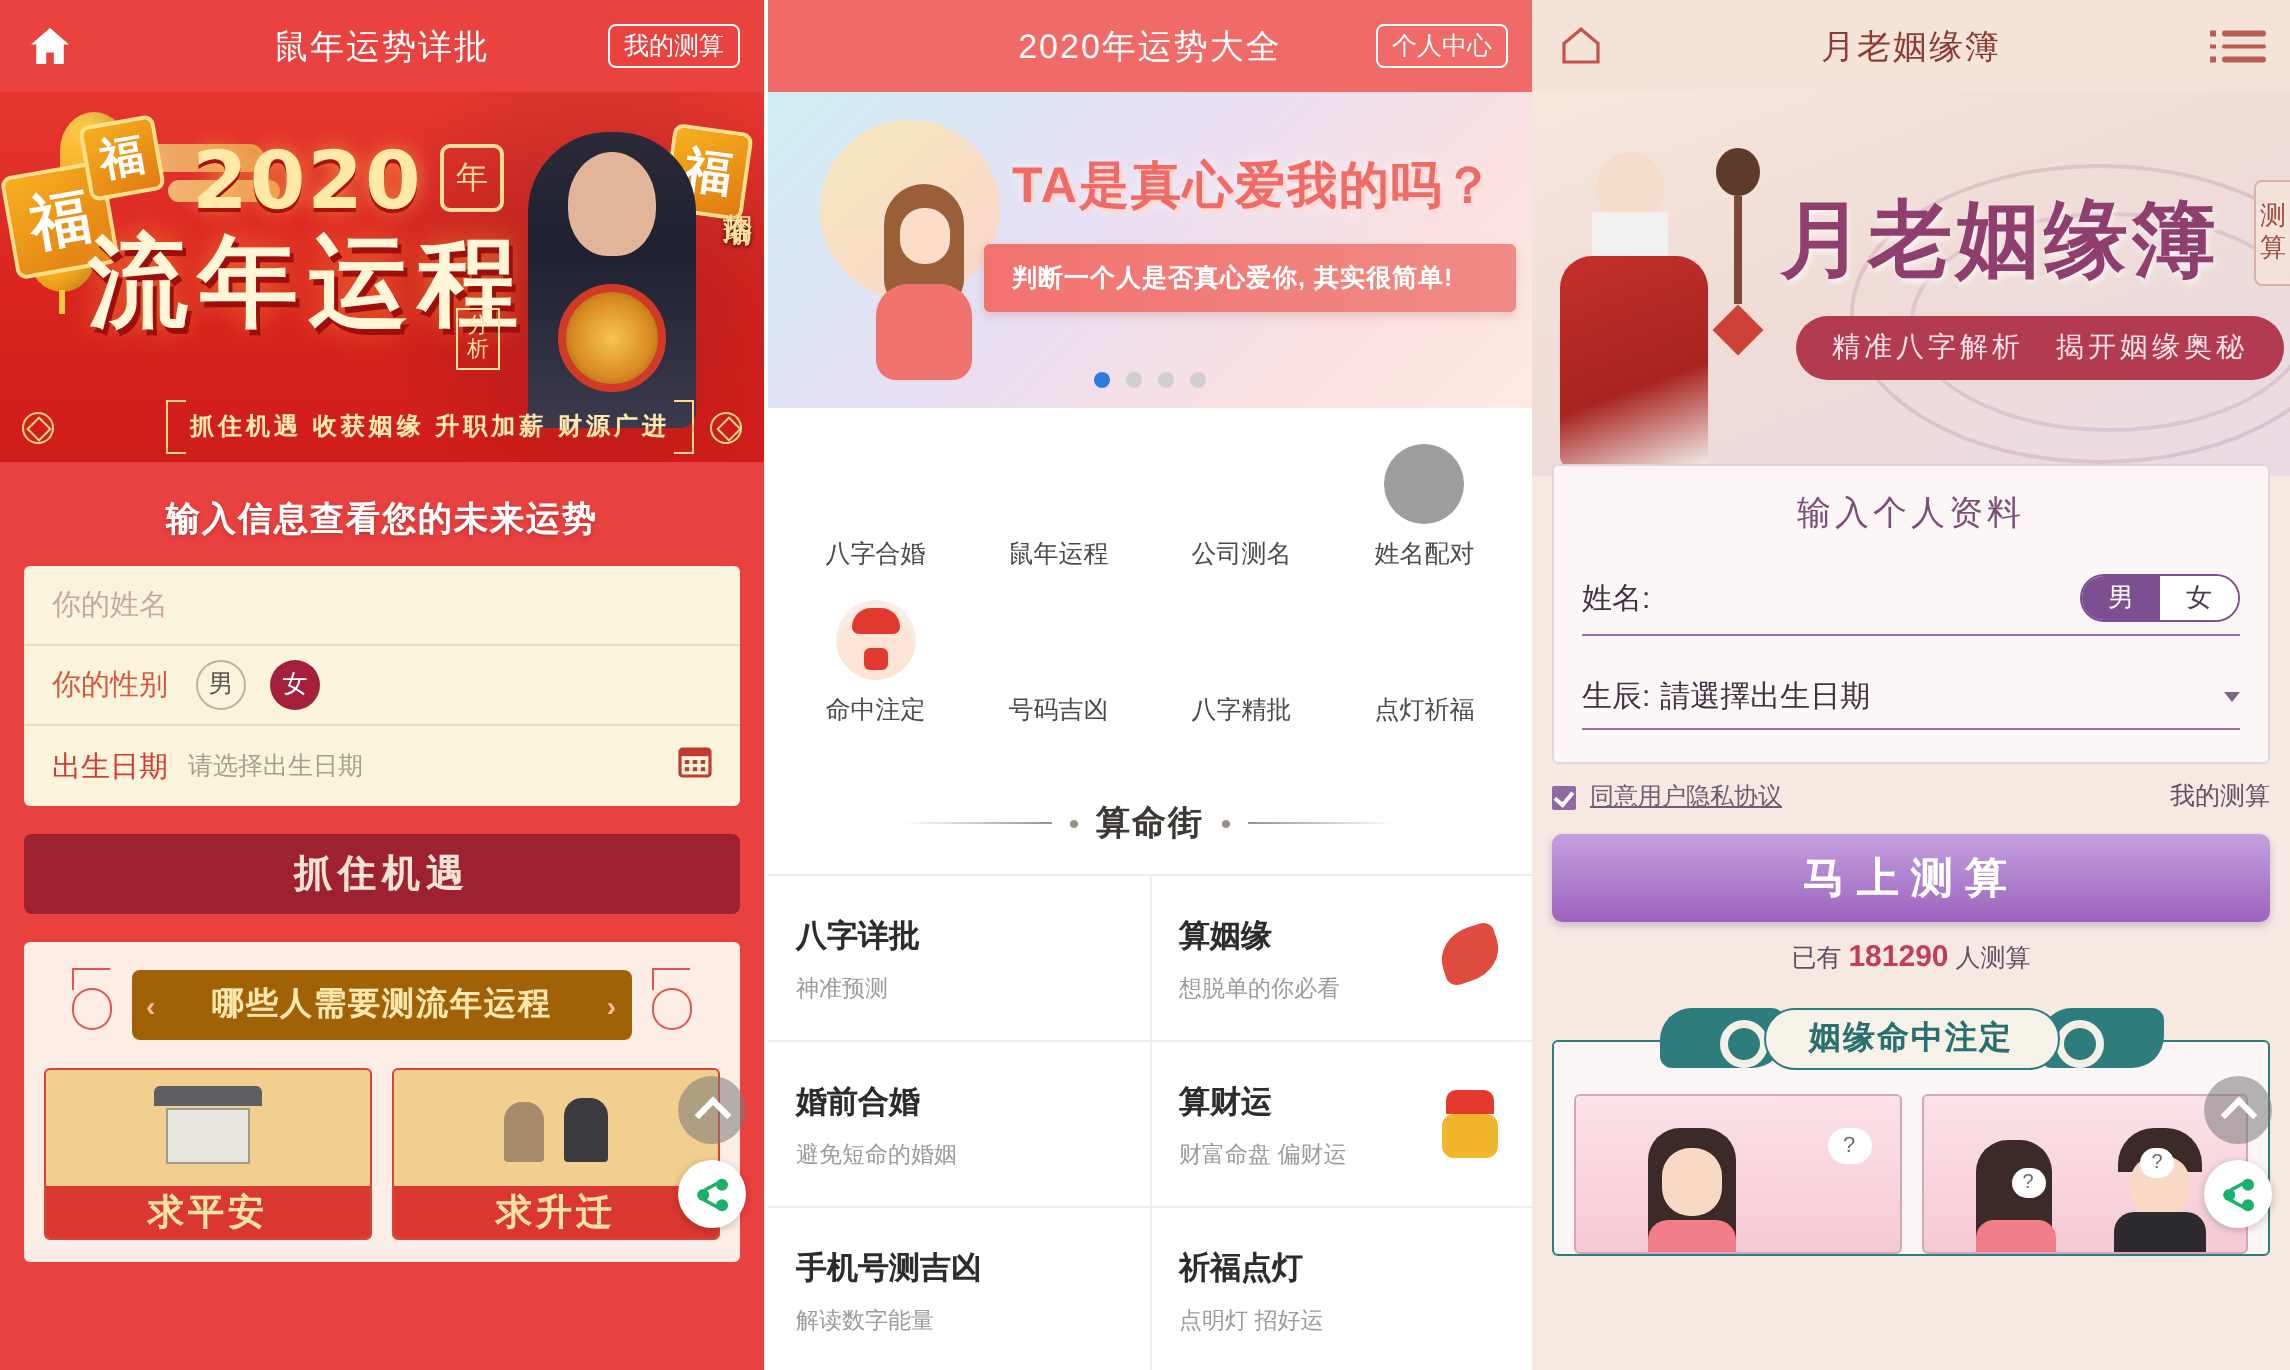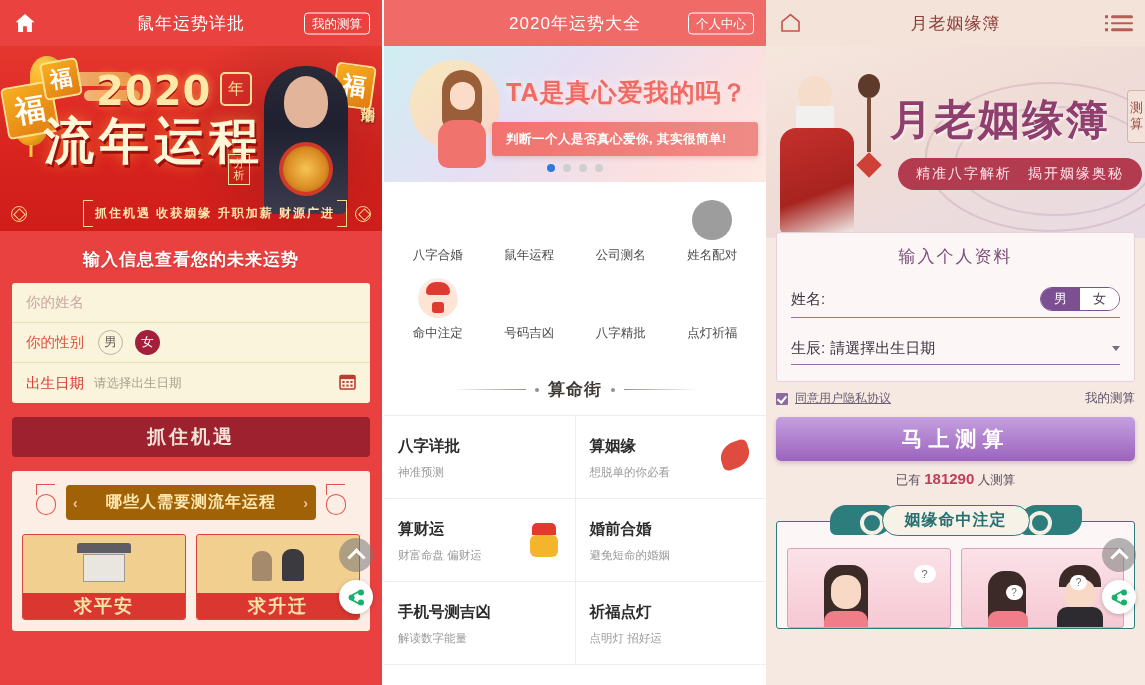--- a/index.html
+++ b/index.html
@@ -181,21 +181,21 @@
     background:#e9e6df; border:1px solid #9e9a92; }
   .figpair { position:absolute; left:50%; top:12px; transform:translateX(-50%);
     width:60px; height:36px; }
   .figpair .a { position:absolute; left:4px; top:4px; width:20px; height:30px;
     background:#a68a6c; border-radius:9px 9px 2px 2px; }
   .figpair .b { position:absolute; right:4px; top:2px; width:22px; height:32px;
     background:#3a3a3f; border-radius:9px 9px 2px 2px; }
 
   
   .p2-banner {
-    height:136px; margin:0; position:relative; overflow:hidden;
+    height:158px; margin:0; position:relative; overflow:hidden;
     background:linear-gradient(135deg,#cfeef2 0%, #e6dff4 40%, #fbe0e0 75%, #fde9e2 100%);
     text-align:center;
   }
   .moon { position:absolute; left:26px; top:14px; width:90px; height:90px;
     border-radius:50%; background:linear-gradient(140deg,#ffe9b0,#ffd1c2);
     opacity:.8; }
   .girl { position:absolute; left:52px; bottom:16px; width:52px; height:96px; }
   .girl .hair { position:absolute; left:6px; top:0; width:40px; height:62px;
     background:#9a5f38; border-radius:20px 20px 14px 14px; }
   .girl .face { position:absolute; left:14px; top:12px; width:25px; height:28px;
@@ -567,32 +567,32 @@
         <div class="list2-cell">
           <div class="l2-t">算姻缘</div>
           <div class="l2-s">想脱单的你必看</div>
           <div class="l2-ic">
               <div class="ic-fish"></div>
             </div>
         </div>
       </div>
       <div class="list2-row">
         <div class="list2-cell">
+          <div class="l2-t">婚前合婚</div>
+          <div class="l2-s">避免短命的婚姻</div>
+        </div>
+        <div class="list2-cell">
           <div class="l2-t">算财运</div>
           <div class="l2-s">财富命盘 偏财运</div>
           <div class="l2-ic">
               <div class="ic-god">
                 <span class="hat"></span>
                 <span class="bd"></span>
               </div>
             </div>
-        </div>
-        <div class="list2-cell">
-          <div class="l2-t">婚前合婚</div>
-          <div class="l2-s">避免短命的婚姻</div>
         </div>
       </div>
       <div class="list2-row">
         <div class="list2-cell">
           <div class="l2-t">手机号测吉凶</div>
           <div class="l2-s">解读数字能量</div>
         </div>
         <div class="list2-cell">
           <div class="l2-t">祈福点灯</div>
           <div class="l2-s">点明灯 招好运</div>

